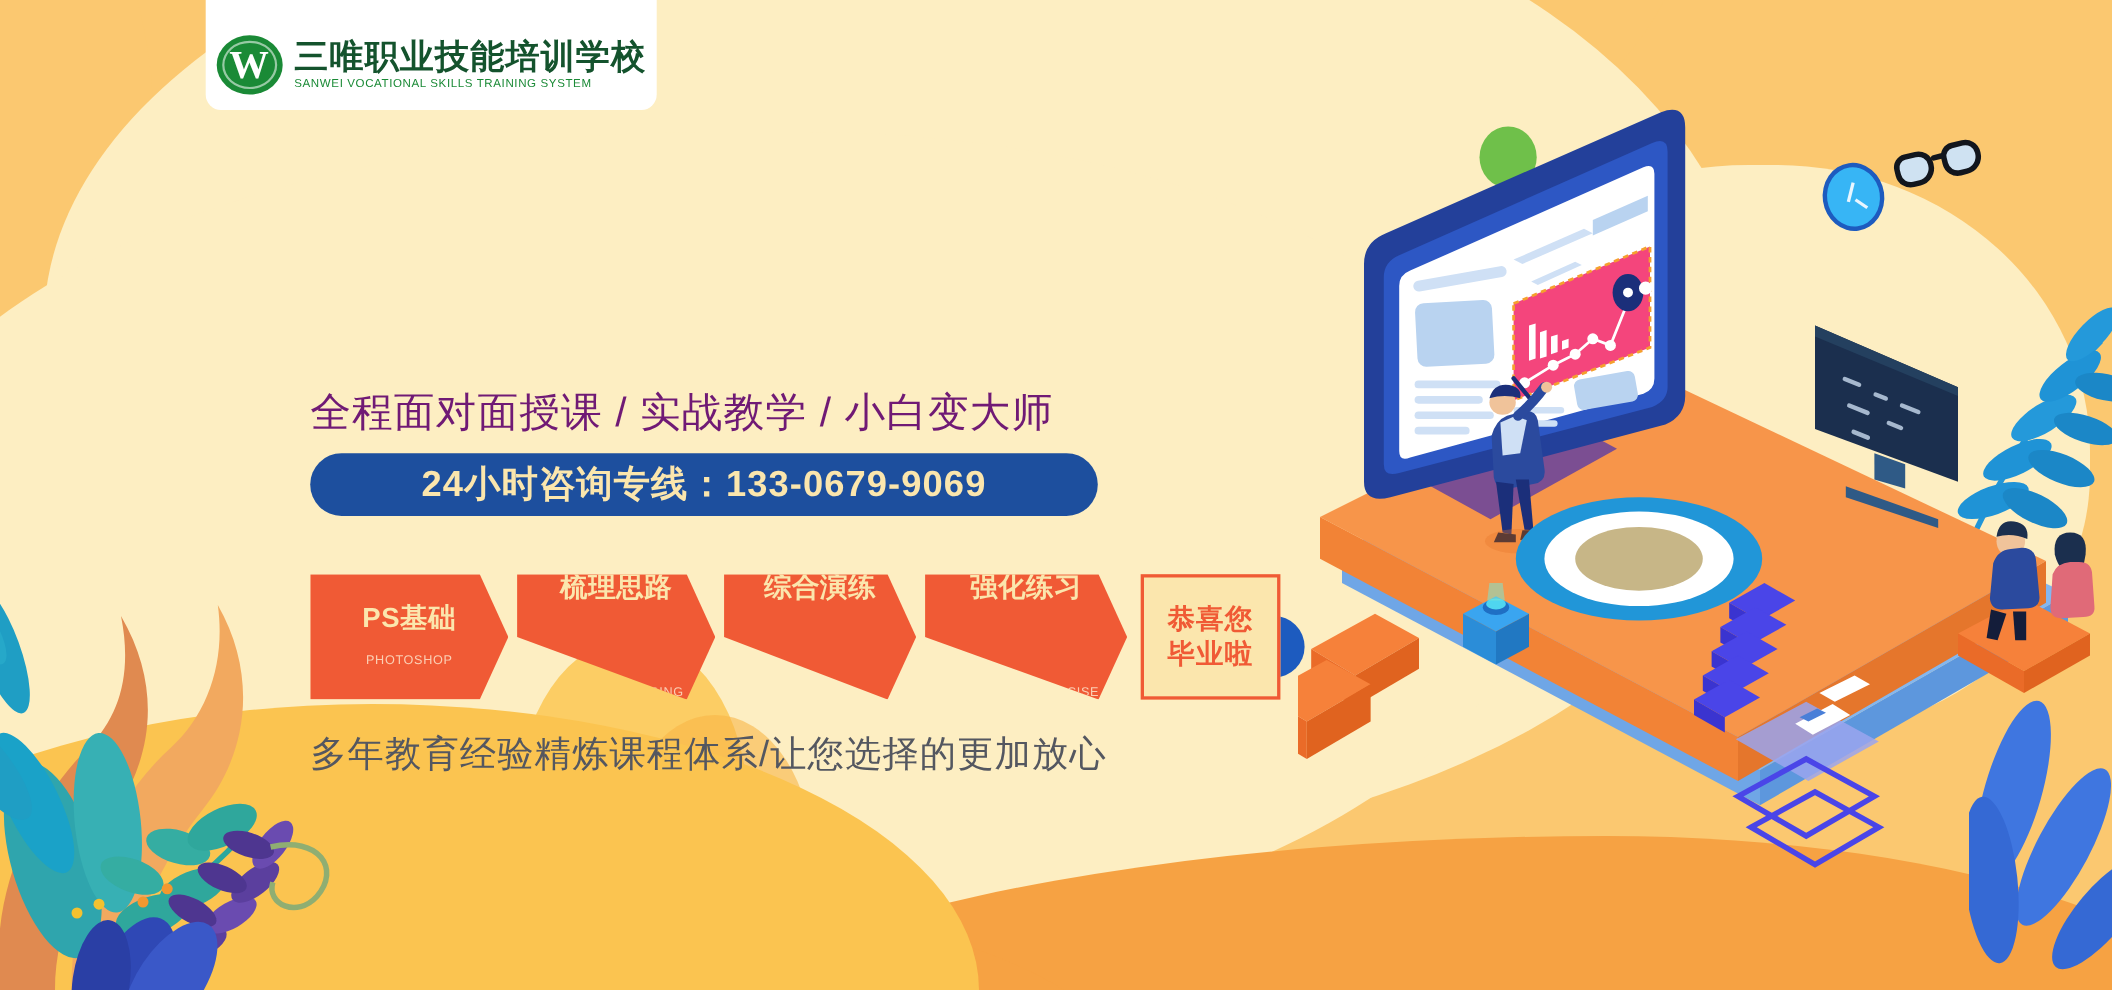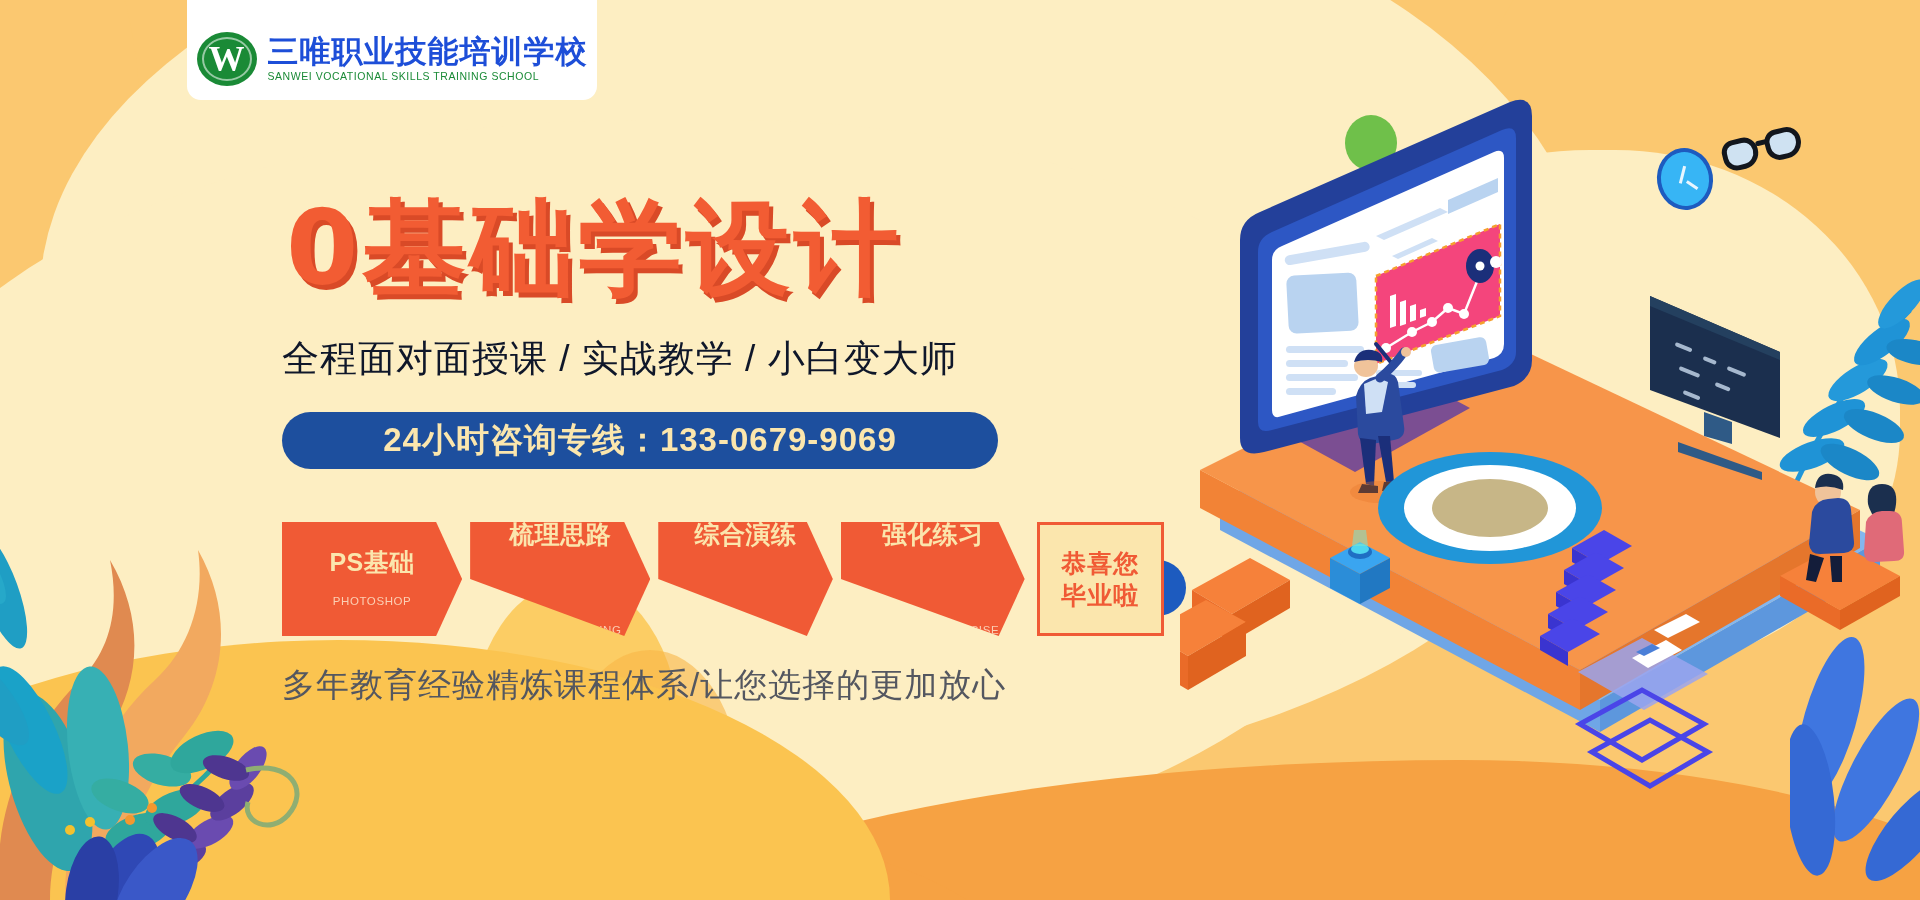--- a/index.html
+++ b/index.html
@@ -62,34 +62,34 @@
   .logo-mark{
     width:60px;height:54px;border-radius:50%;background:#1a8a36;
     display:flex;align-items:center;justify-content:center;position:relative;flex:0 0 auto;
   }
   .logo-mark::before{
     content:"";position:absolute;left:5px;top:5px;right:5px;bottom:5px;
     border-radius:50%;border:2px solid #ffffff;opacity:.55;
   }
   .logo-w{color:#fff;font-family:"Liberation Serif","DejaVu Serif",serif;font-size:36px;font-weight:700;line-height:1;position:relative;z-index:2;}
   .logo-text-wrap{display:flex;flex-direction:column;gap:2px;}
-  .logo-cn{color:#1d4ed8;font-size:31px;font-weight:700;letter-spacing:1px;line-height:1.05;white-space:nowrap;}
+  .logo-cn{color:#14532d;font-size:31px;font-weight:700;letter-spacing:1px;line-height:1.05;white-space:nowrap;}
   .logo-en{color:#1a8a36;font-size:10.5px;letter-spacing:.55px;line-height:1;white-space:nowrap;}
 
   
   .headline{
     position:absolute;left:286px;top:196px;
     font-size:104px;font-weight:700;color:#f25c33;letter-spacing:4px;
     line-height:1;white-space:nowrap;
     text-shadow:4px 5px 0 #d94a27;
     font-family:"DejaVu Sans","Liberation Sans",sans-serif;
   }
   .subline{
-    position:absolute;left:282px;top:340px;
-    font-size:37px;color:#0f172a;letter-spacing:1px;white-space:nowrap;line-height:1;
+    position:absolute;left:282px;top:356px;
+    font-size:37px;color:#701a75;letter-spacing:1px;white-space:nowrap;line-height:1;
   }
 
   
   .phone-pill{
     position:absolute;left:282px;top:412px;height:57px;min-width:716px;
     background:#1d4f9e;border-radius:30px;
     display:flex;align-items:center;justify-content:center;
     box-sizing:border-box;padding:12px 34px;
   }
   .phone-text{color:#fbe6ad;font-size:33px;font-weight:700;letter-spacing:1px;white-space:nowrap;}
@@ -359,26 +359,25 @@
     </g>
   </svg>
 
   <div class="logo-card">
     <div class="logo-inner">
       <div class="logo-mark">
         <span class="logo-w">W</span>
       </div>
       <div class="logo-text-wrap">
         <div class="logo-cn">三唯职业技能培训学校</div>
-        <div class="logo-en">SANWEI VOCATIONAL SKILLS TRAINING SCHOOL</div>
+        <div class="logo-en">SANWEI VOCATIONAL SKILLS TRAINING SYSTEM</div>
       </div>
     </div>
   </div>
 
-  <div class="headline">0基础学设计</div>
   <div class="subline">全程面对面授课 / 实战教学 / 小白变大师</div>
 
   <div class="phone-pill">
     <span class="phone-text">24小时咨询专线：133-0679-9069</span>
   </div>
 
   <div class="steps">
     <div class="step first" style="width:196px">
       <span class="step-cn">PS基础</span>
       <span class="step-en">PHOTOSHOP</span>

